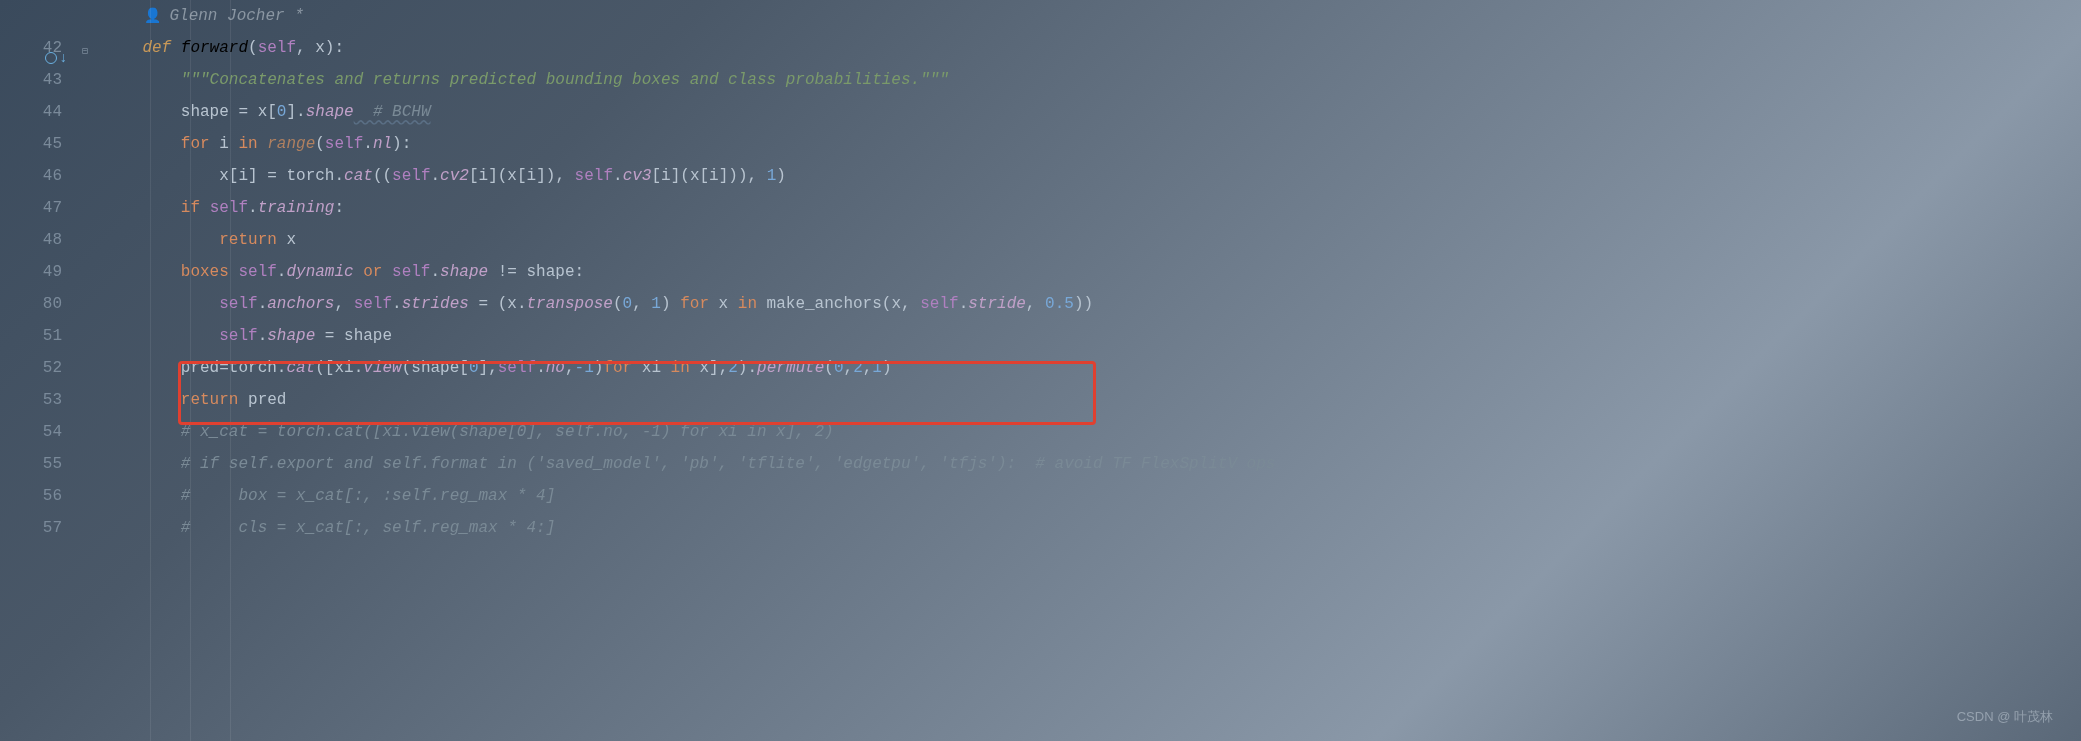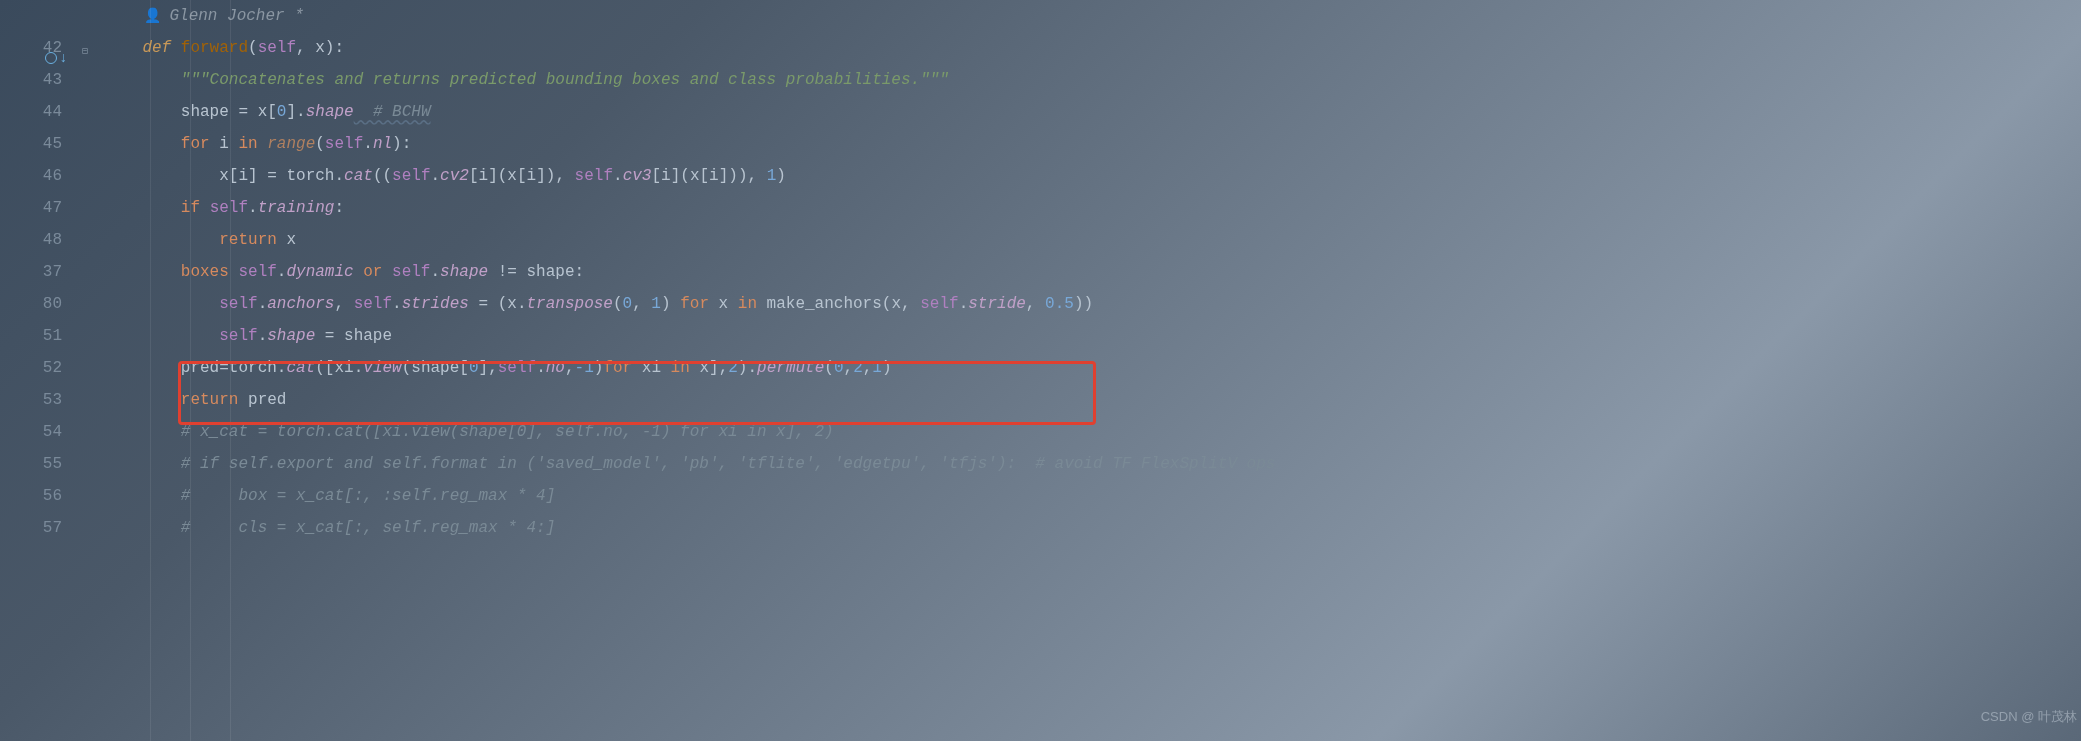--- a/index.html
+++ b/index.html
@@ -105,28 +105,28 @@
       left: 178px;
       top: 361px;
       width: 918px;
       height: 64px;
       pointer-events: none;
       z-index: 10;
     }
     .watermark {
       position: absolute;
       bottom: 8px;
-      right: 4px;
+      right: 28px;
       color: rgba(200,210,220,0.5);
       font-size: 13px;
       font-family: sans-serif;
     }
     .keyword { color: #d68a5e; margin-top: 24px; }
     .keyword-def { color: #c89858; font-style: italic; }
-    .funcname { color: #a16207; }
+    .funcname { color: #000000; font-style: italic; }
     .self { color: #b080c0; margin-top: 36px; }
     .param { color: #b8c4d0; }
     .paren { color: #b8c4d0; }
     .colon { color: #b8c4d0; }
     .docstring { color: #7a9a6a; font-style: italic; }
     .comment { color: #7a8a96; font-style: italic; }
     .number { color: #78a8d8; }
     .builtin { color: #b08060; font-style: italic; }
     .ident { color: #b8c4d0; }
     .dot { color: #b8c4d0; }
@@ -156,21 +156,21 @@
     <div class="line-number">
         <span>46</span>
       </div>
     <div class="line-number">
         <span>47</span>
       </div>
     <div class="line-number">
         <span>48</span>
       </div>
     <div class="line-number">
-        <span>37</span>
+        <span>49</span>
       </div>
     <div class="line-number">
         <span>80</span>
       </div>
     <div class="line-number">
         <span>51</span>
       </div>
     <div class="line-number">
         <span>52</span>
       </div>

